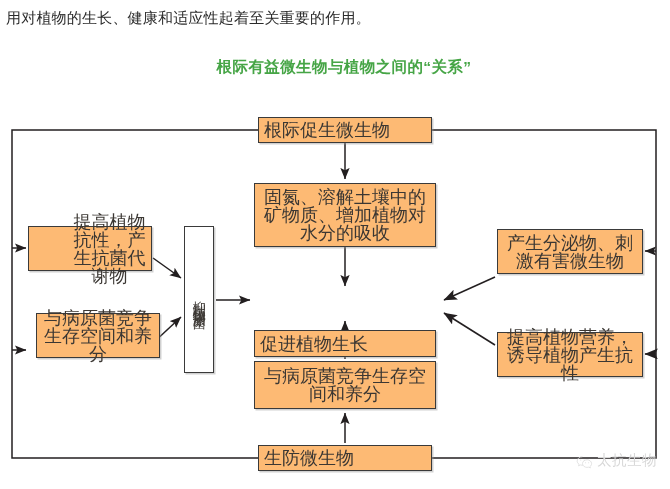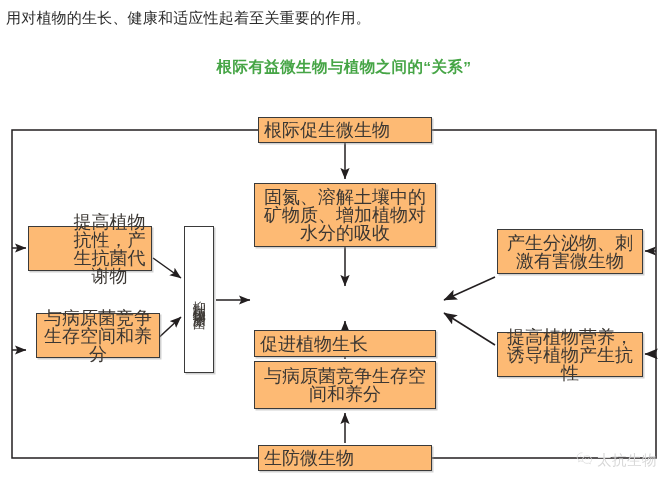--- a/index.html
+++ b/index.html
@@ -47,21 +47,21 @@
   #node-center    {left:254px;top:190px;width:182px;height:27px;margin-top:40px;}
   #node-growth    {left:254px;top:261px;width:182px;height:48px;}
   #node-bottom    {left:258px;top:345px;width:174px;height:26px;}
   #node-left-top  {left:28px;top:126px;width:124px;height:45px;padding-left:39px;}
   #node-left-bot  {left:28px;top:213px;width:124px;height:45px;margin-left:8px;}
   #node-right-top {left:497px;top:129px;width:146px;height:45px;}
   #node-right-bot {left:497px;top:232px;width:146px;height:45px;}
   #node-inhibit   {left:184px;top:126px;width:30px;height:147px;}
   .watermark{
     position:absolute;right:13px;bottom:19px;
-    display:flex;align-items:flex-start;gap:4px;
+    display:flex;align-items:flex-end;gap:4px;
     color:#d8d8d8;font-size:14.5px;
     font-family:"Liberation Sans","DejaVu Sans",sans-serif;
     letter-spacing:.5px;
   }
   .wechat-icon{width:17px;height:15px;display:block;}
 </style>
 </head>
 <body>
 
 <div class="intro">用对植物的生长、健康和适应性起着至关重要的作用。</div>

